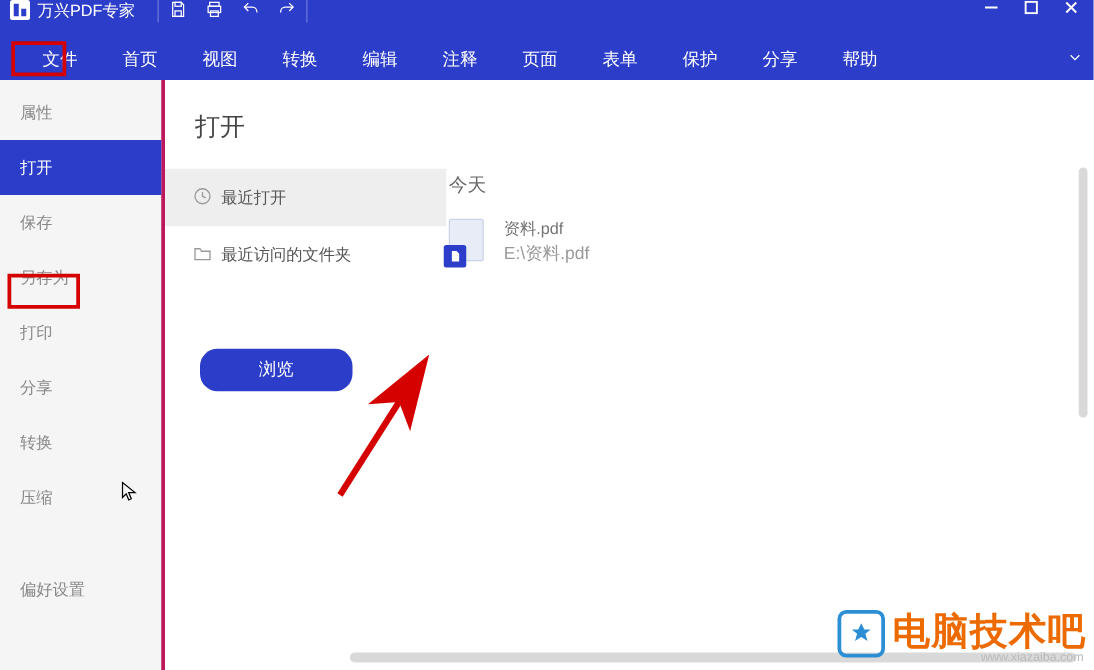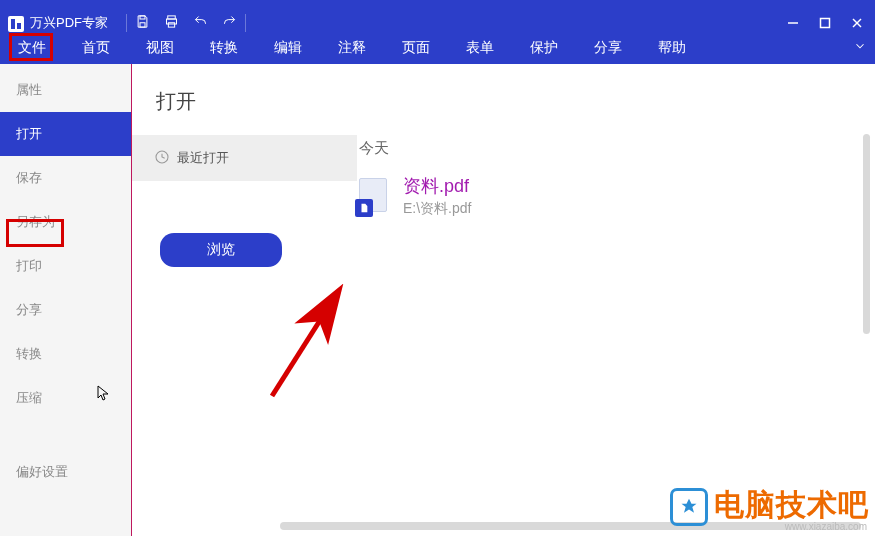--- a/index.html
+++ b/index.html
@@ -2,61 +2,61 @@
 <html><head>
   <meta charset="utf-8">
   <style>
     * { margin: 0; padding: 0; box-sizing: border-box; font-family: "Microsoft YaHei", sans-serif; }
     body { width: 875px; height: 536px; overflow: hidden; position: relative; background: #fff; }
 
     .titlebar {
       height: 32px;
       background: #2c3ec9;
       display: flex;
-      align-items: flex-end;
+      align-items: flex-start;
       color: #fff;
       font-size: 13px;
       padding: 0 6px 0 8px;
     }
     .titlebar .logo { width: 16px; height: 16px; background: #fff; margin-right: 6px; border-radius: 2px; position: relative; }
     .titlebar .logo::before { content:''; position:absolute; left:3px; top:3px; width:4px; height:10px; background:#2c3ec9; }
     .titlebar .logo::after  { content:''; position:absolute; left:9px; top:7px; width:4px; height:6px; background:#2c3ec9; }
     .titlebar .title { flex: 0 0 auto; margin-right: 10px; }
     .titlebar .divider { width:1px; height:18px; background: rgba(255,255,255,0.3); margin: 0 8px; }
     .titlebar .qa { display:flex; gap:14px; align-items:center; }
     .titlebar .qa svg { width:15px; height:15px; stroke:#fff; fill:none; stroke-width:1.6; }
     .titlebar .spacer { flex:1; }
     .titlebar .winctl { display:flex; gap:20px; align-items:center; padding-right:6px;}
     .titlebar .winctl svg { width:12px; height:12px; stroke:#fff; fill:none; stroke-width:1.5; }
 
     .menubar {
       height: 32px;
       background: #2c3ec9;
       display:flex;
       align-items:center;
-      padding-left: 0;
+      padding-left: 16px;
       gap: 0;
     }
     .menubar .item {
       color:#fff; font-size:14px; height:100%; display:flex; align-items:center;
       padding: 0 18px; cursor:pointer;
     }
     .menubar .more { margin-left:auto; margin-right:8px; color:#fff; }
     .menubar .more svg{width:14px;height:14px;stroke:#fff;fill:none;stroke-width:1.8;}
     .hl-file { position:absolute; left:9px; top:33px; width:44px; height:28px; border:3px solid #d50000; pointer-events:none; z-index:50;}
 
     .content { height: calc(536px - 64px); display:flex; position: relative; }
 
     .cursor { position:absolute; left:97px; top:321px; pointer-events:none; z-index:40;}
     .cursor svg{width:16px;height:16px;fill:#000;}
 
     .sidebar {
       width: 132px;
       background:#f5f5f5;
-      border-right:1px solid #be185d;
+      border-right:3px solid #be185d;
       padding-top: 4px;
     }
     .sidebar .sitem {
       height:44px; display:flex; align-items:center; padding-left:16px;
       font-size:13px; color:#888; cursor:pointer;
     }
     .sidebar .sitem.active { background:#2c3ec9; color:#fff; }
     .sidebar .sitem.pref { margin-top: 30px; }
     .hl-open { position:absolute; left:6px; top:155px; width:58px; height:28px; border:3px solid #d50000; pointer-events:none; z-index:50;}
 
@@ -75,21 +75,21 @@
       width:122px; height:34px; background:#2c3ec9; color:#fff;
       font-size:14px; border:none; border-radius:14px; cursor:pointer;
     }
     .right-pane { flex:1; padding-top:4px; }
     .section-label { font-size:15px; color:#666; margin-bottom:16px; margin-left:2px;}
     .file-row { display:flex; align-items:center; gap:14px; cursor:pointer; margin-left:2px;}
     .file-icon { width:30px; height:36px; position:relative; }
     .file-icon .pg { width:28px; height:34px; background:#e8ecf7; border:1px solid #c9d2e8; border-radius:2px;}
     .file-icon .fd { position:absolute; left:-4px; bottom:-3px; width:18px; height:18px; background:#2c3ec9; border-radius:2px; display:flex; align-items:center; justify-content:center;}
     .file-icon svg{width:10px;height:10px;fill:#fff;}
-    .file-text .nm { font-size:18px; color:#a21caf; }
+    .file-text .nm { font-size:13px; color:#737373; }
     .file-text .pt { font-size:14px; color:#999; margin-top:2px;}
 
     .arrow { position:absolute; left:128px; top:220px; pointer-events:none; z-index:45;}
     .arrow svg{overflow:visible;}
 
     .hscroll { position:absolute; left:148px; right:14px; bottom:6px; height:8px; }
     .hscroll .thumb{ width:100%; height:100%; background:#d9d9d9; border-radius:4px;}
     .vscroll { position:absolute; right:5px; top:70px; width:7px; height:200px; background:#d9d9d9; border-radius:4px;}
 
     .watermark {
@@ -185,20 +185,26 @@
   <div class="main">
     <div class="heading">打开</div>
     <div class="open-area">
       <div class="left-pane">
         <div class="oitem sel">
           <span><svg viewBox="0 0 24 24">
                 <circle cx="12" cy="12" r="9"></circle>
                 <polyline points="12 7 12 12 16 14"></polyline>
               </svg></span>
           <span>最近打开</span>
+        </div>
+        <div class="oitem">
+          <span><svg viewBox="0 0 24 24">
+                <path d="M3 6h6l2 3h10v10H3z"></path>
+              </svg></span>
+          <span>最近访问的文件夹</span>
         </div>
         <button class="browse-btn">浏览</button>
       </div>
 
       <div class="right-pane">
         <div class="section-label">今天</div>
         <div class="file-row">
           <div class="file-icon">
             <div class="pg"></div>
             <div class="fd">

